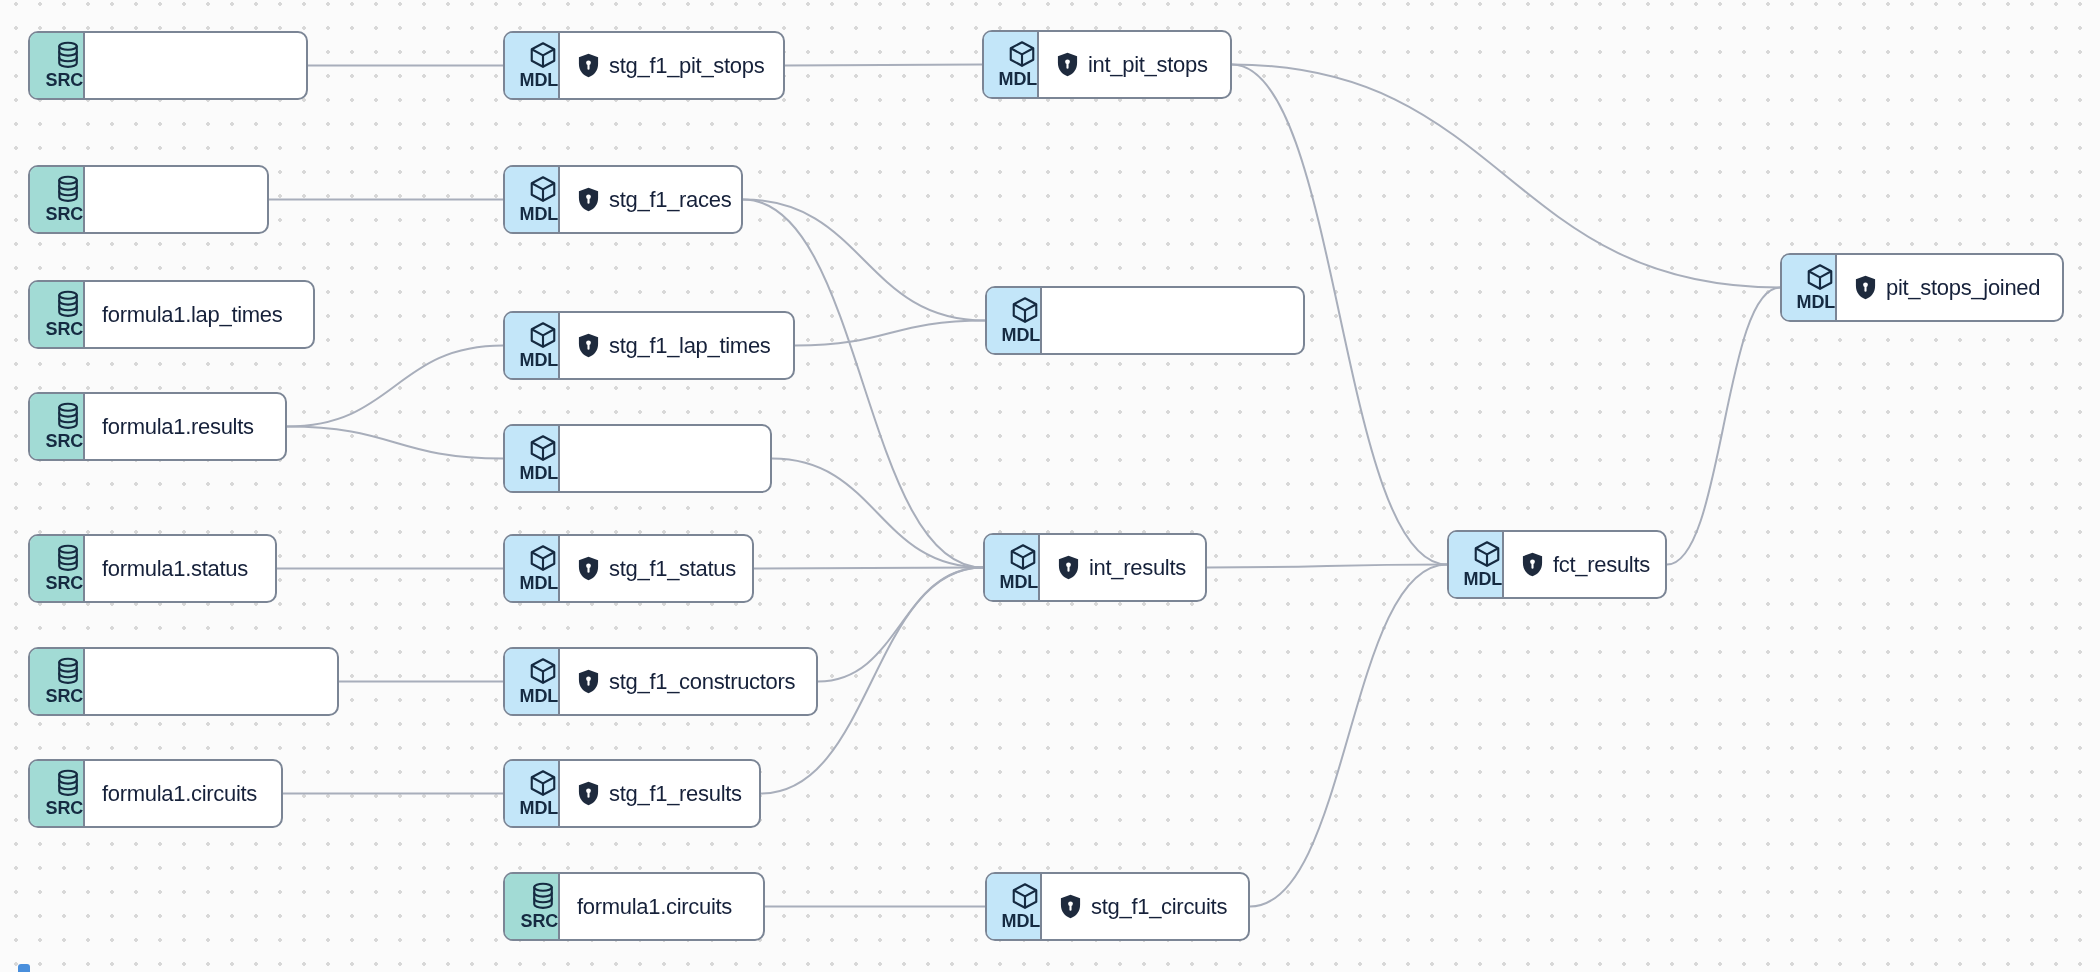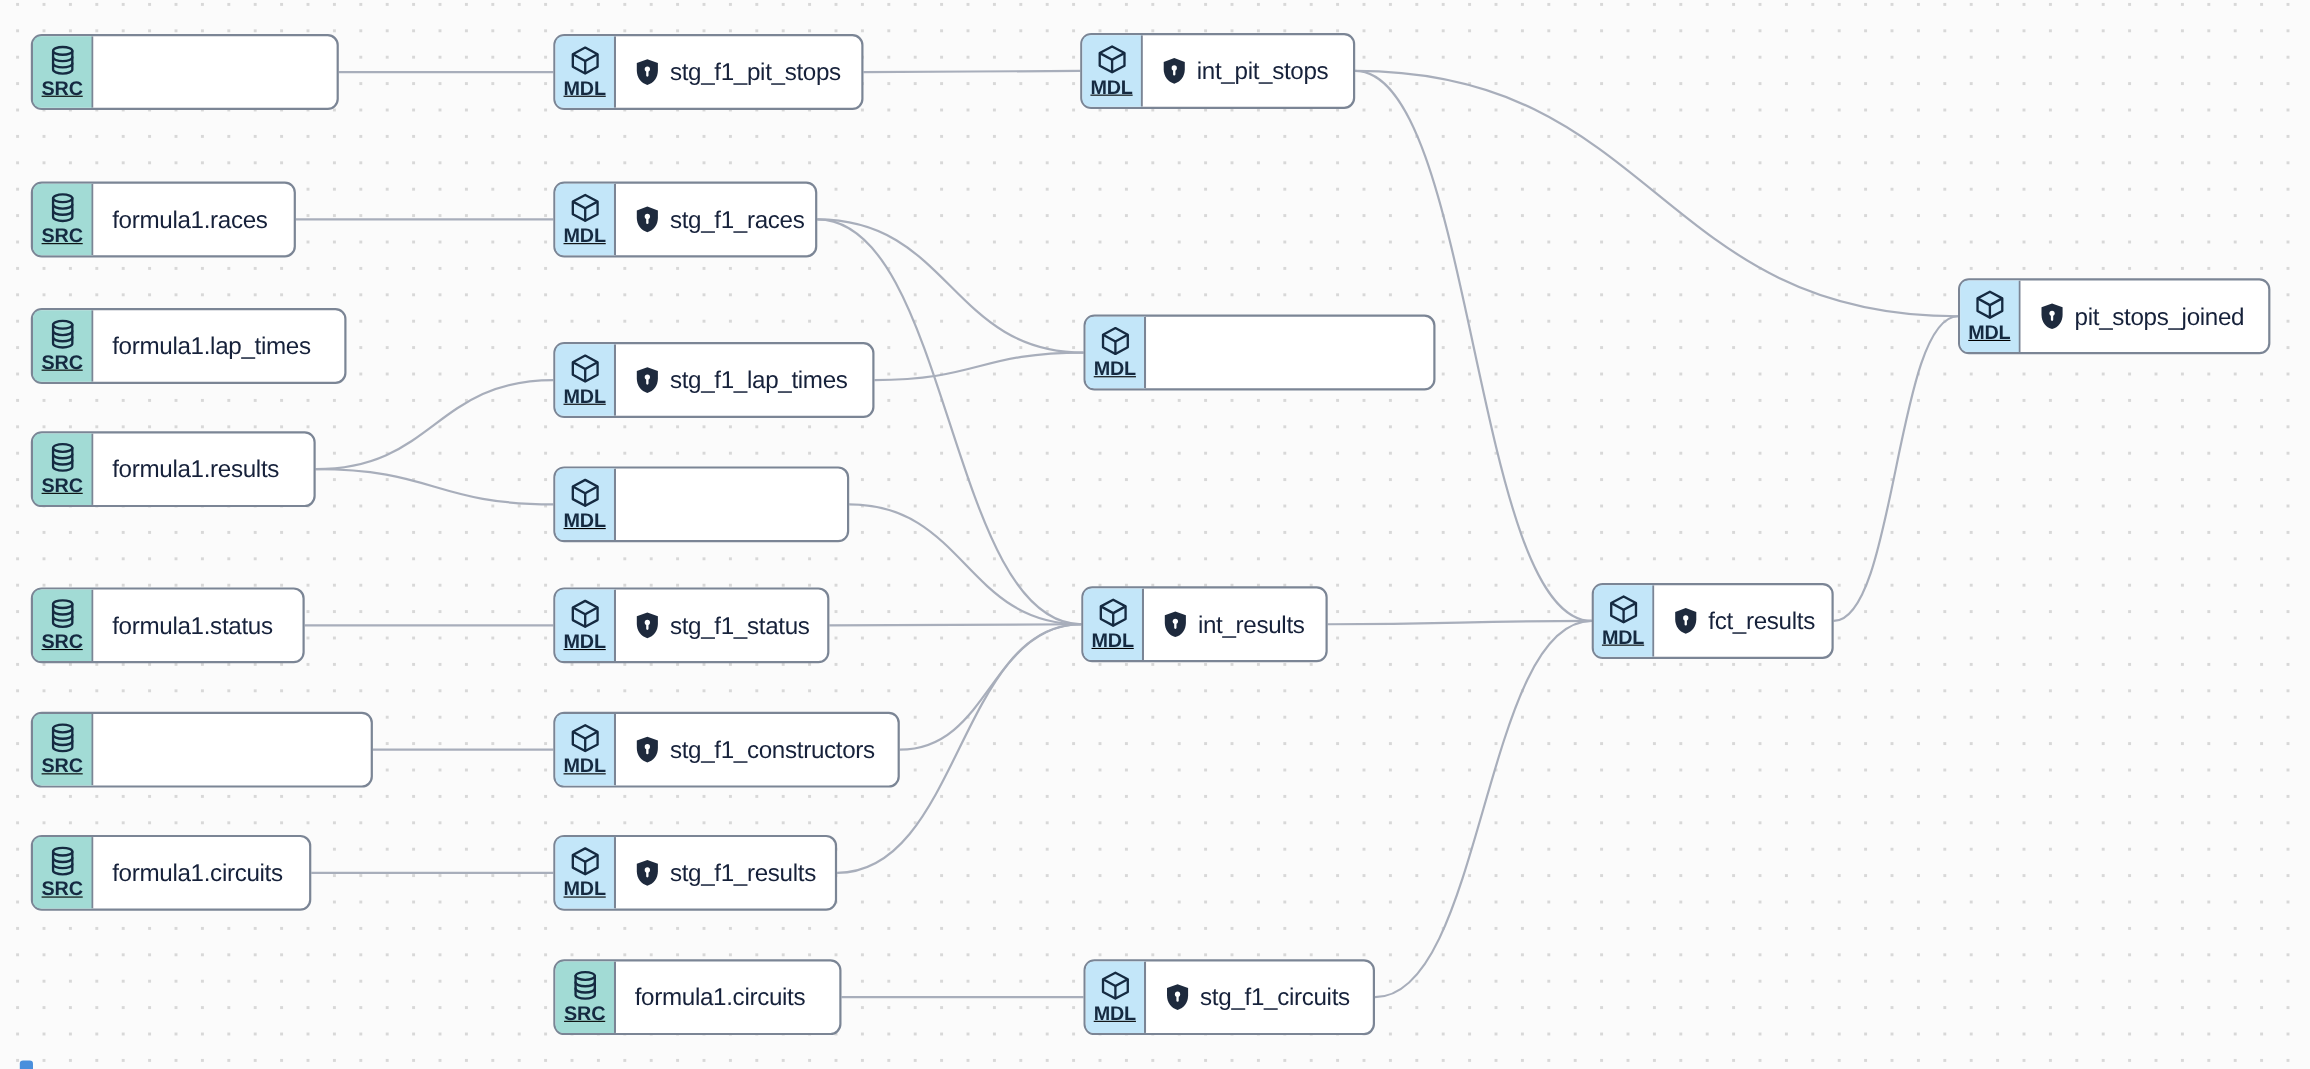--- a/index.html
+++ b/index.html
@@ -21,23 +21,23 @@
   }
   #edges{position:absolute;left:0;top:0;width:2100px;height:972px;}
   #edges path{fill:none;stroke:var(--edge);stroke-width:2;}
   .node{
     position:absolute;height:69px;display:flex;align-items:stretch;
     background:#fff;border:2px solid var(--border);border-radius:10px;
     box-sizing:border-box;cursor:pointer;
   }
   .badge{
     flex:0 0 53px;width:53px;display:flex;flex-direction:column;
-    align-items:center;justify-content:center;gap:1px;
+    align-items:flex-end;justify-content:center;gap:1px;
     border-right:2px solid var(--border);
-    border-top-left-radius:7px;border-bottom-left-radius:7px;text-decoration:underline;
+    border-top-left-radius:7px;border-bottom-left-radius:7px;
   }
   .badge-src{background:var(--src);}
   .badge-mdl{background:var(--mdl);}
   .badge-icon{display:flex;align-items:center;justify-content:center;line-height:0;}
   .badge-label{
     font-size:18px;font-weight:700;color:var(--icon);line-height:1.1;
     letter-spacing:-0.2px;
   }
   .label-area{
     display:flex;align-items:center;gap:9px;
@@ -98,23 +98,20 @@
         <span class="badge-icon">
           <svg width="30" height="30" viewBox="0 0 24 24" fill="none" stroke="#152a41" stroke-width="1.7" stroke-linecap="round">
             <ellipse cx="12" cy="5" rx="7" ry="2.8"></ellipse>
             <path d="M5 5 v13.6 c0 1.6 3.1 2.9 7 2.9 s7 -1.3 7 -2.9 V5"></path>
             <path d="M5 9.6 c0 1.6 3.1 2.9 7 2.9 s7 -1.3 7 -2.9"></path>
             <path d="M5 14.1 c0 1.6 3.1 2.9 7 2.9 s7 -1.3 7 -2.9"></path>
           </svg>
         </span>
         <span class="badge-label">SRC</span>
       </div>
-      <div class="label-area">
-        <span class="node-label">formula1.races</span>
-      </div>
     </div>
     <div class="node" style="left: 28px; top: 280px; width: 287px;">
       <div class="badge badge-src">
         <span class="badge-icon">
           <svg width="30" height="30" viewBox="0 0 24 24" fill="none" stroke="#152a41" stroke-width="1.7" stroke-linecap="round">
             <ellipse cx="12" cy="5" rx="7" ry="2.8"></ellipse>
             <path d="M5 5 v13.6 c0 1.6 3.1 2.9 7 2.9 s7 -1.3 7 -2.9 V5"></path>
             <path d="M5 9.6 c0 1.6 3.1 2.9 7 2.9 s7 -1.3 7 -2.9"></path>
             <path d="M5 14.1 c0 1.6 3.1 2.9 7 2.9 s7 -1.3 7 -2.9"></path>
           </svg>

